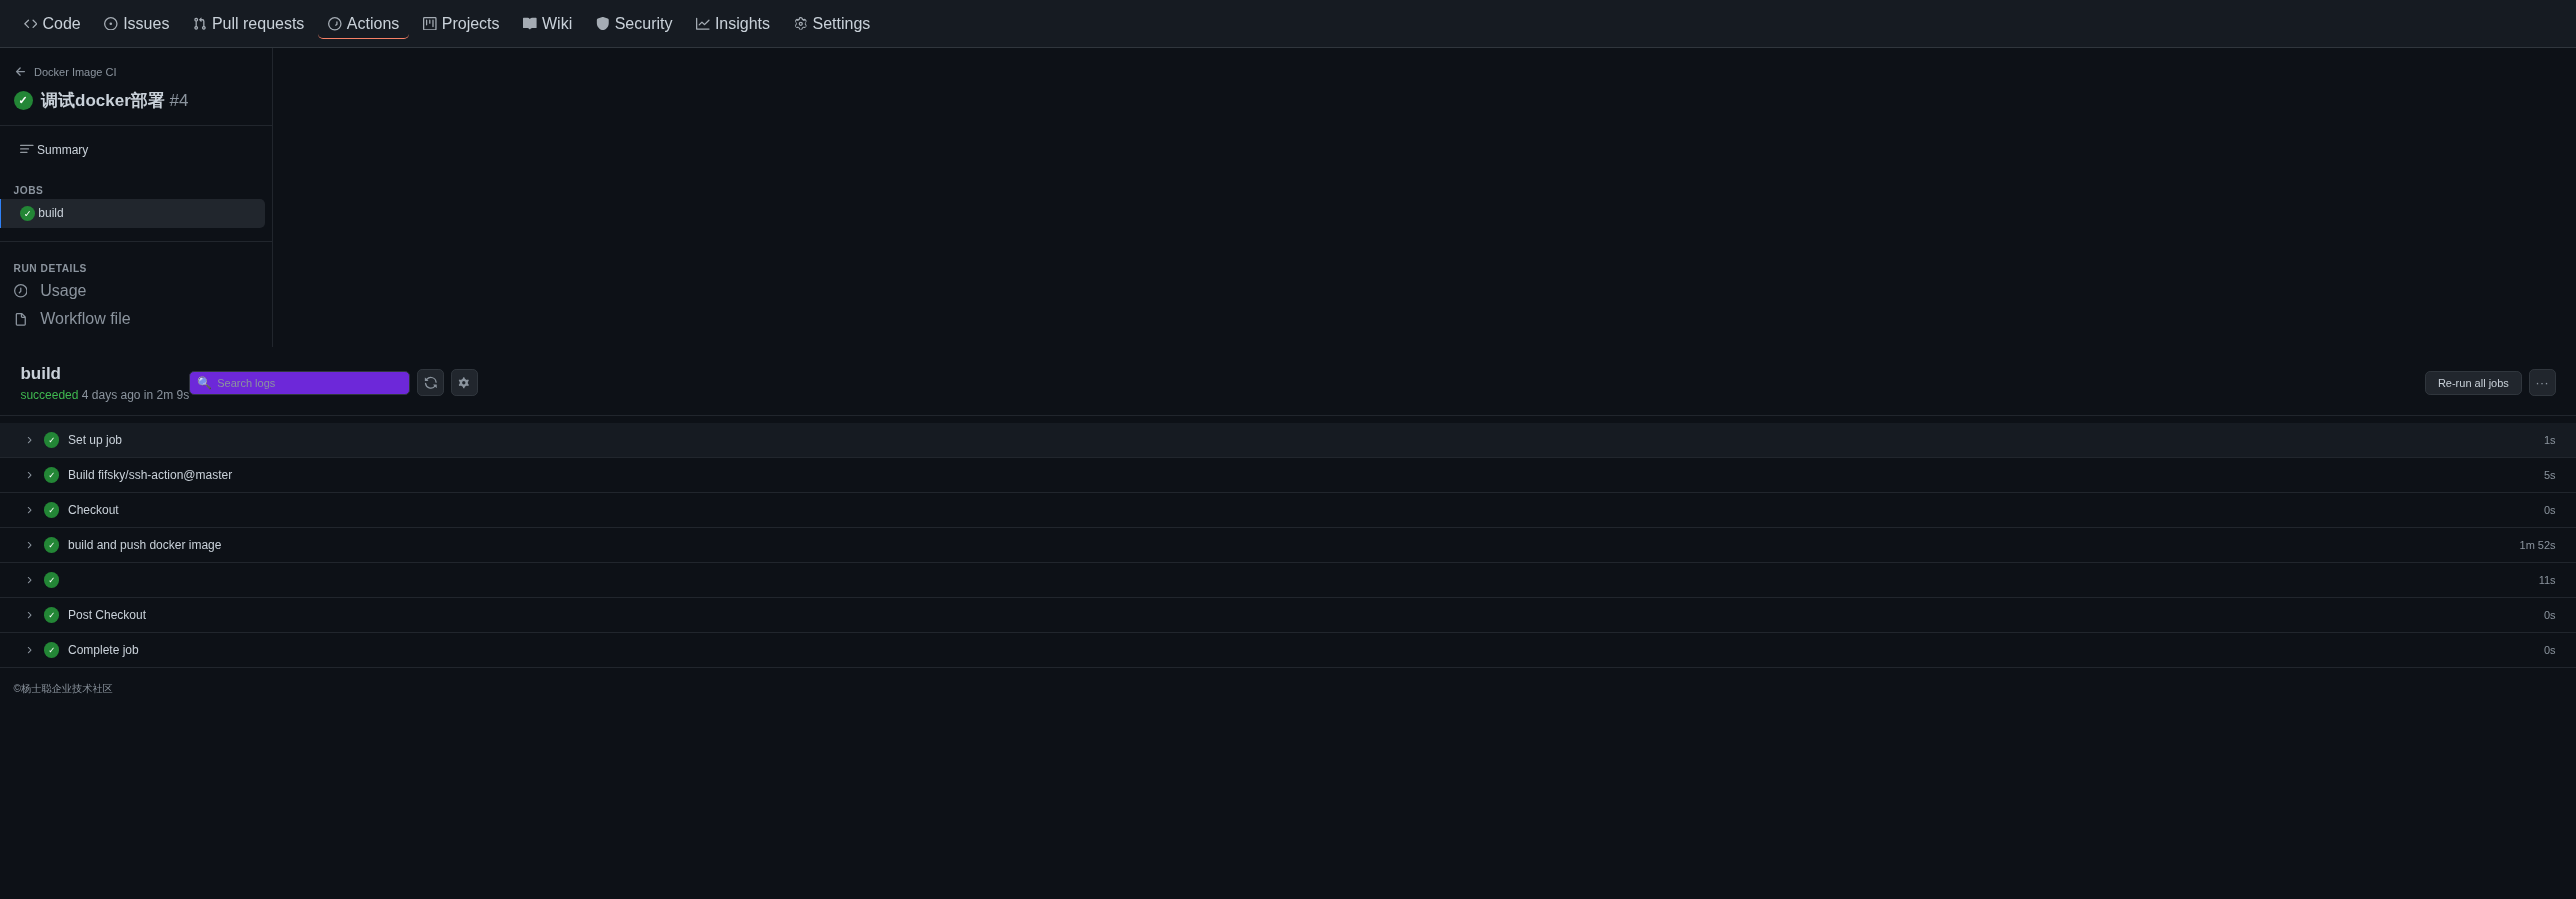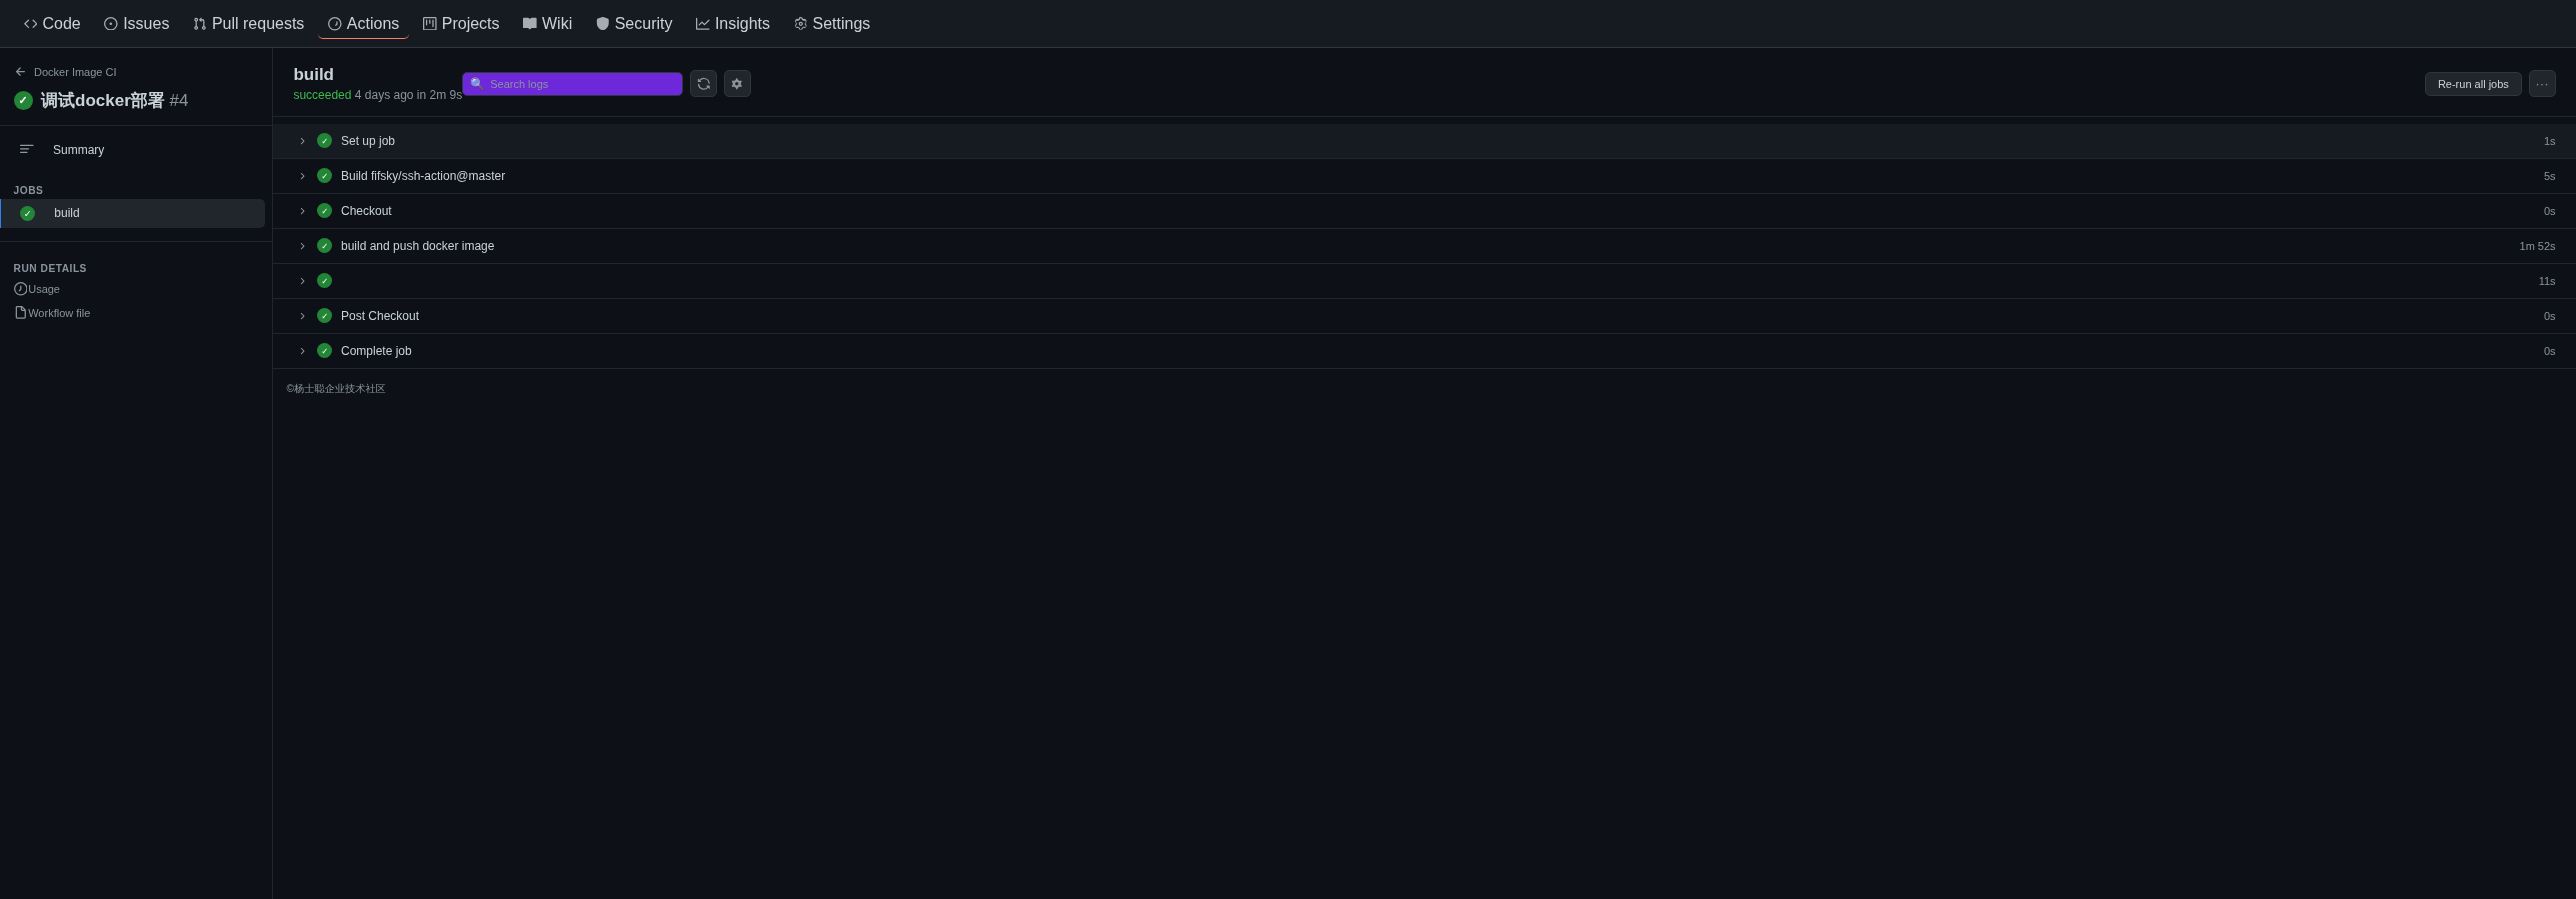--- a/index.html
+++ b/index.html
@@ -41,20 +41,21 @@
     .nav-icon {
       width: 13.6px;
       height: 13.6px;
       opacity: 0.8;
     }
 
     
     .main-layout {
       display: flex;
       height: calc(100vh - 48px);
+      flex-direction: column;
     }
 
     
     .sidebar {
       width: 273px;
       min-width: 273px;
       background: #0d1117;
       border-right: 0.9px solid #21262d;
       padding: 13.6px 0;
       overflow-y: auto;
@@ -104,21 +105,21 @@
       font-size: 10.2px;
       color: #8b949e;
       text-transform: uppercase;
       letter-spacing: 0.05em;
       font-weight: 600;
     }
 
     .sidebar-item {
       display: flex;
       align-items: center;
-      gap: 19px;
+      gap: 3px;
       padding: 6.8px 13.6px;
       cursor: pointer;
       font-size: 12px;
       color: #c9d1d9;
       border-radius: 5.1px;
       margin: 0 6.8px;
     }
     .sidebar-item.active {
       background: #21262d;
       border-left: 1.7px solid #2f81f7;
@@ -135,23 +136,23 @@
 
     .run-details-section {
       margin-top: 13.6px;
       border-top: 0.9px solid #21262d;
       padding-top: 13.6px;
     }
 
     .detail-item {
       display: flex;
       align-items: center;
-      gap: 1px;
+      gap: 13px;
       padding: 5.1px 13.6px;
-      font-size: 11px;
+      font-size: 16px;
       color: #8b949e;
       cursor: pointer;
     }
 
     
     .content-area {
       flex: 1;
       background: #0d1117;
       overflow-y: auto;
       padding: 0;

